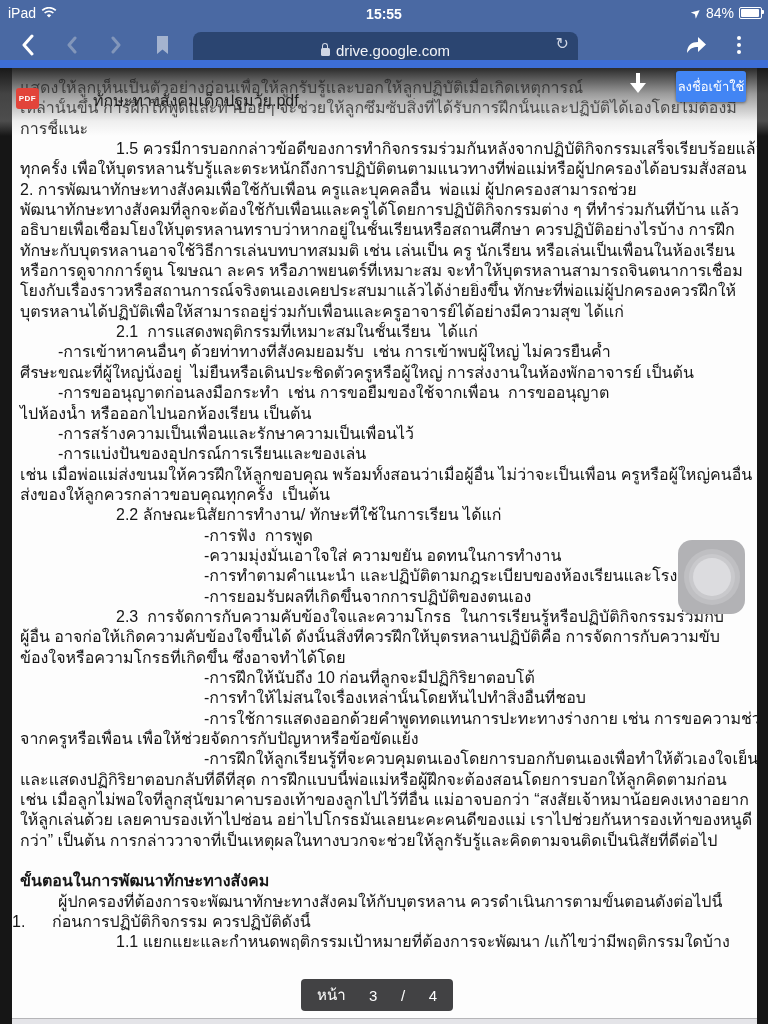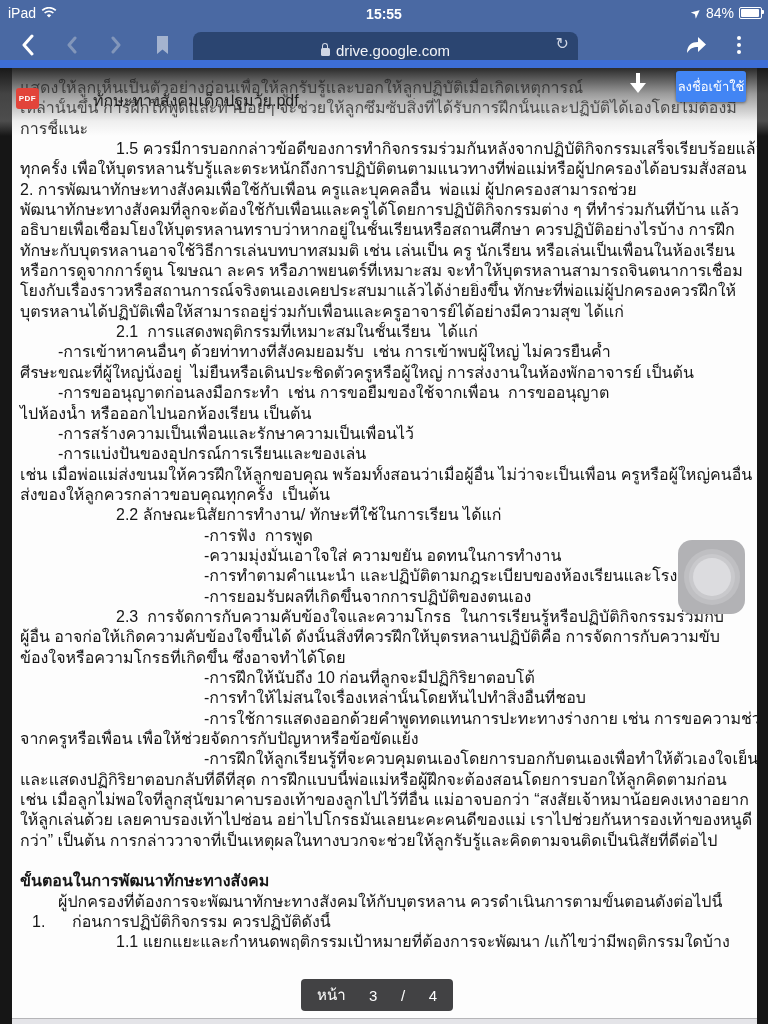--- a/index.html
+++ b/index.html
@@ -43,21 +43,21 @@
   .viewer{position:absolute;left:0;top:68px;width:768px;height:956px;background:#161616;}
   .page{position:absolute;left:12px;top:0;width:745px;height:956px;background:#fdfdfd;}
   .page-gap{position:absolute;left:0;bottom:0;width:745px;height:5px;background:#e4e4e8;border-top:1px solid #b5b5b8;}
   .doc-text{position:absolute;left:0;top:10px;width:745px;color:#161616;}
   .line{white-space:pre;overflow:hidden;font-size:16px;line-height:20.35px;height:20.35px;}
   .line.bold{font-weight:bold;}
   .i0{padding-left:8px;}
   .i1{padding-left:46px;}
   .i2{padding-left:104px;}
   .i3{padding-left:192px;}
-  .i4{padding-left:20px;}
+  .i4{}
   
   .pdf-scrim{
     position:absolute;left:0;top:0;width:768px;height:68px;pointer-events:none;
     background:linear-gradient(to bottom,rgba(25,25,25,.92) 0%,rgba(95,95,95,.62) 38%,rgba(205,205,205,.30) 78%,rgba(230,230,230,0) 100%);
   }
   .pdf-badge{
     position:absolute;left:16px;top:20px;width:23px;height:21px;background:#e2443a;border-radius:3px;
     color:#fff;font-size:8px;font-weight:bold;display:flex;align-items:center;justify-content:center;letter-spacing:.5px;
   }
   .pdf-filename{position:absolute;left:47px;top:20px;font-size:16px;color:#1d1d1d;max-width:560px;white-space:nowrap;overflow:hidden;margin-left:46px;}

